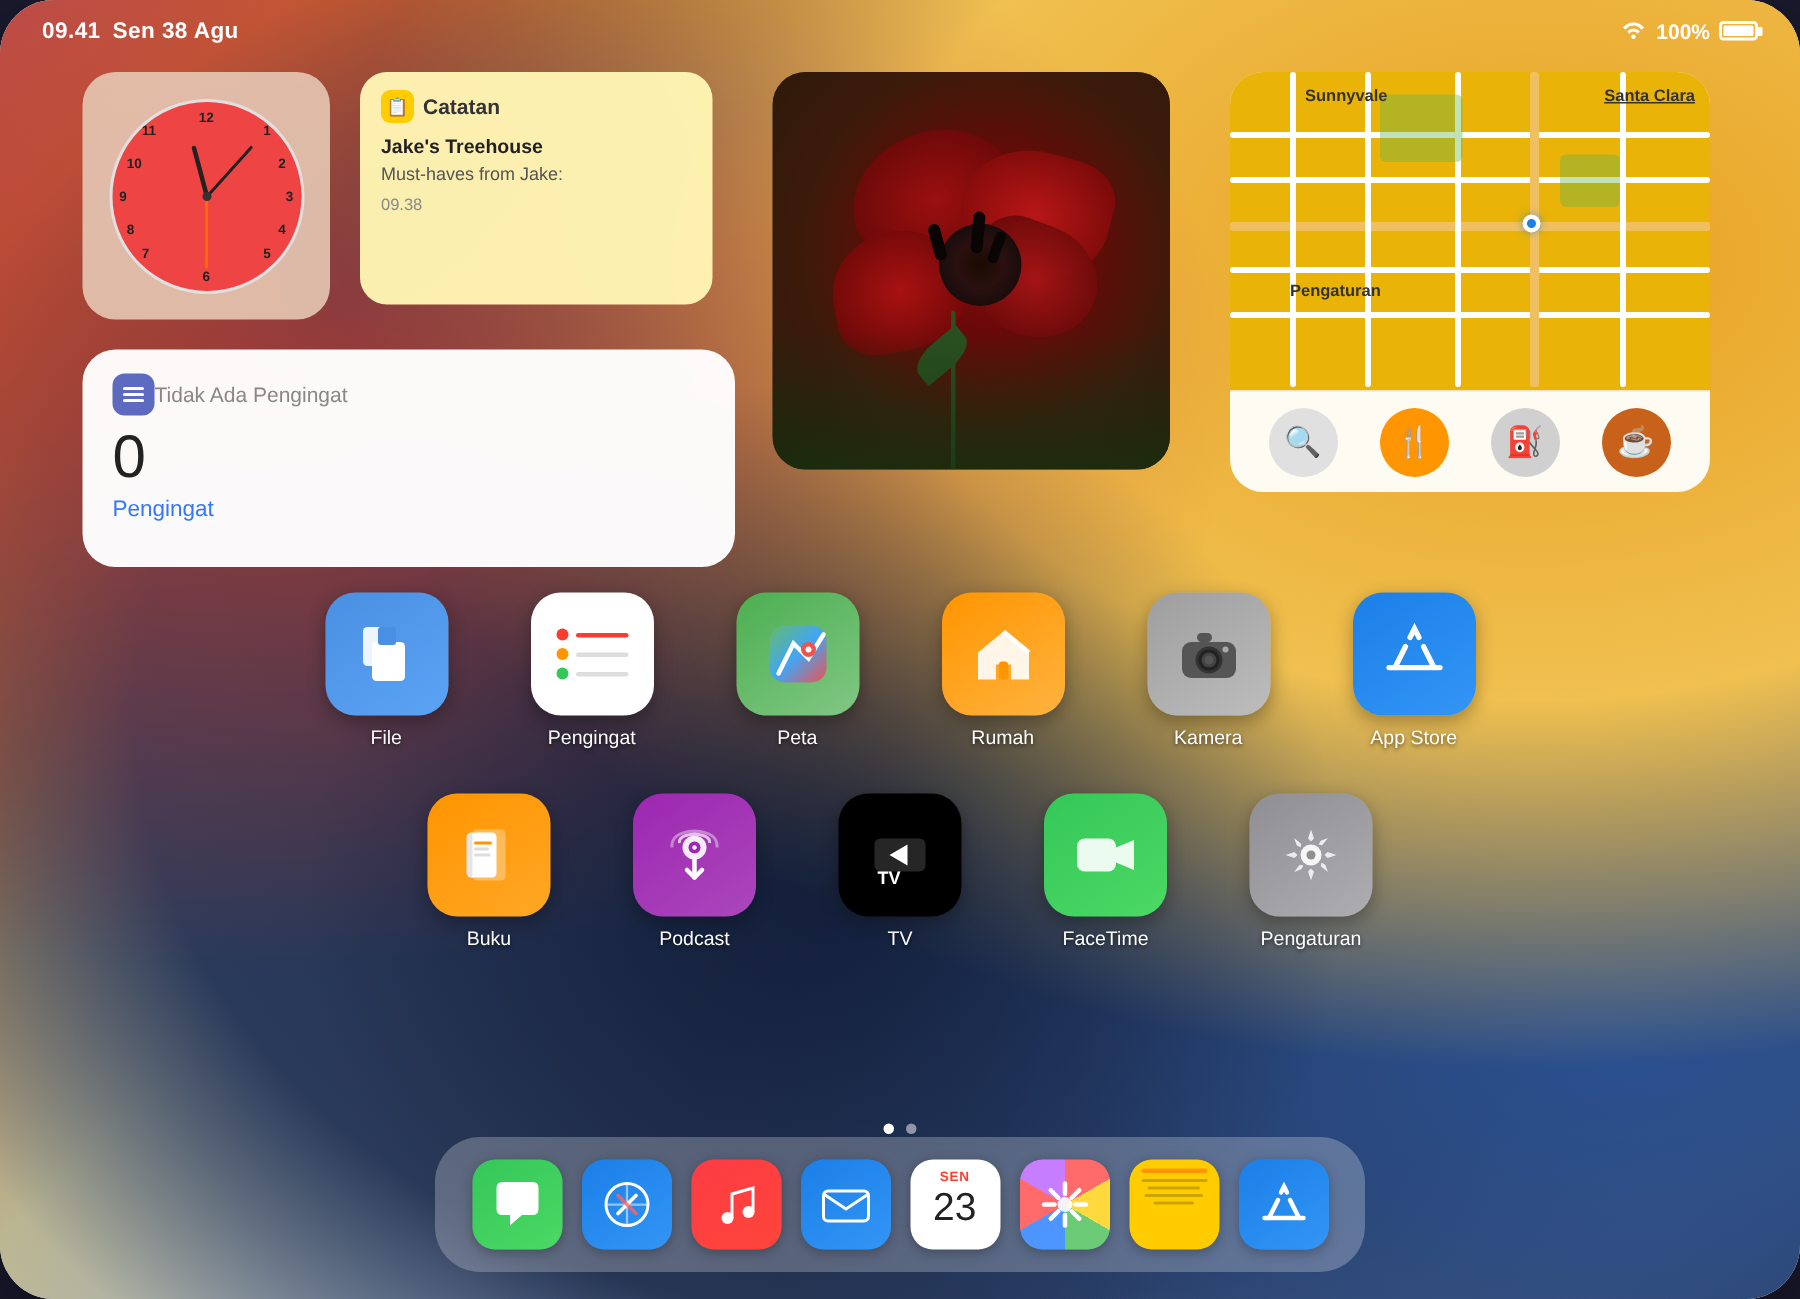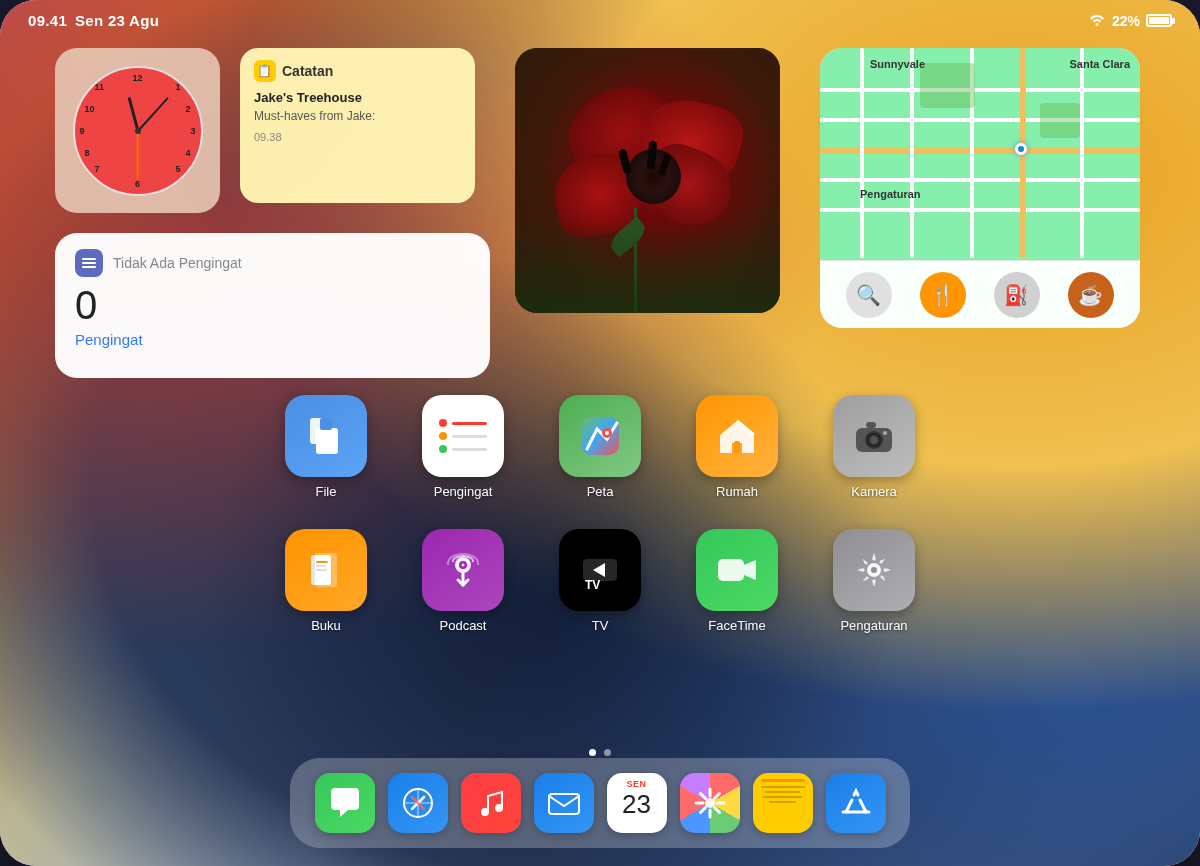--- a/index.html
+++ b/index.html
@@ -279,21 +279,21 @@
       width: 320px;
       height: 280px;
       background: #f0ede0;
       border-radius: 22px;
       overflow: hidden;
     }
     .map-bg {
       width: 100%;
       height: 100%;
       position: relative;
-      background: #86efac;
+      background: #eab308;
     }
     .map-road {
       position: absolute;
       background: white;
       border-radius: 2px;
     }
     .map-road-h { height: 4px; }
     .map-road-v { width: 4px; }
     .map-road-major { background: #f0c060; }
     .map-green-area {
@@ -343,21 +343,20 @@
       height: 145px;
       background: rgba(255,255,255,0.97);
       border-radius: 22px;
       padding: 16px 20px;
       display: flex;
       flex-direction: column;
     }
     .reminders-header {
       display: flex;
       align-items: center;
-      gap: 10px;
       margin-bottom: 4px;
     }
     .reminders-icon {
       width: 28px;
       height: 28px;
       background: #5c6bc0;
       border-radius: 8px;
       display: flex;
       align-items: center;
       justify-content: center;
@@ -545,29 +544,29 @@
 </head>
 <body>
 
 <div class="ipad-frame">
   <div class="wallpaper"></div>
   <div class="dark-blob"></div>
 
   <div class="status-bar">
     <div style="display:flex;gap:8px;align-items:center;">
       <span class="status-time">09.41</span>
-      <span class="status-time">Sen 23 Agu</span>
+      <span class="status-time">Sen 38 Agu</span>
     </div>
     <div class="status-right">
       <span class="wifi-icon">
         <svg width="18" height="14" viewBox="0 0 18 14" fill="white">
           <path d="M9 11a1.5 1.5 0 1 1 0 3 1.5 1.5 0 0 1 0-3zm0-4a5.5 5.5 0 0 1 4.24 2l-1.5 1.5A3.5 3.5 0 0 0 9 9a3.5 3.5 0 0 0-2.74 1.5L4.76 9A5.5 5.5 0 0 1 9 7zm0-4a9 9 0 0 1 6.93 3.27L14.4 7.8A7 7 0 0 0 9 5a7 7 0 0 0-5.4 2.8L2.07 6.27A9 9 0 0 1 9 3z"></path>
         </svg>
       </span>
-      <span class="battery-text">22%</span>
+      <span class="battery-text">100%</span>
       <div class="battery-icon">
         <div class="battery-fill"></div>
       </div>
     </div>
   </div>
 
   <div class="widgets-area">
 
     <div class="clock-widget">
       <div class="clock-face">
@@ -636,21 +635,21 @@
         <div class="map-road map-road-v" style="top:0;bottom:70px;left:150px;height:calc(100% - 70px);"></div>
         <div class="map-road map-road-v map-road-major" style="top:0;bottom:70px;left:200px;height:calc(100% - 70px);width:6px;"></div>
         <div class="map-road map-road-v" style="top:0;bottom:70px;left:260px;height:calc(100% - 70px);"></div>
 
         <div class="map-green-area" style="top:15px;left:100px;width:55px;height:45px;"></div>
         <div class="map-green-area" style="top:55px;left:220px;width:40px;height:35px;"></div>
 
         <div style="position:absolute;top:95px;left:195px;width:12px;height:12px;background:#1a7fe8;border-radius:50%;border:3px solid white;box-shadow:0 0 6px rgba(26,127,232,0.6);z-index:5;"></div>
 
         <span class="map-label" style="top:10px;left:50px;">Sunnyvale</span>
-        <span class="map-label" style="top:10px;right:10px;">Santa Clara</span>
+        <span class="map-label" style="top:10px;right:10px;text-decoration:underline;">Santa Clara</span>
         <span class="map-label" style="top:140px;left:40px;">Pengaturan</span>
       </div>
 
       <div class="map-controls">
         <div class="map-btn map-btn-gray">🔍</div>
         <div class="map-btn map-btn-orange">🍴</div>
         <div class="map-btn map-btn-gray2">⛽</div>
         <div class="map-btn map-btn-coffee" style="color:white;">☕</div>
       </div>
     </div>
@@ -744,20 +743,30 @@
             <circle cx="25" cy="29" r="7" fill="#222"></circle>
             <circle cx="25" cy="29" r="5" fill="#444"></circle>
             <circle cx="25" cy="29" r="3" fill="#555"></circle>
             <rect x="17" y="11" width="10" height="6" rx="3" fill="#555"></rect>
             <circle cx="36" cy="22" r="2" fill="#aaa"></circle>
           </svg>
         </div>
         <span class="app-label">Kamera</span>
       </div>
 
+      <div class="app-icon-wrap">
+        <div class="app-icon icon-appstore">
+          <svg width="50" height="50" viewBox="0 0 50 50" fill="none">
+            <path d="M25 8 L28 14 L35 14 L29 19 L31 26 L25 22 L19 26 L21 19 L15 14 L22 14 Z" fill="white" opacity="0.0"></path>
+            <path d="M12 34 L19 20 M22 14 L25 8 L28 14 M38 34 L31 20" stroke="white" stroke-width="3.5" stroke-linecap="round"></path>
+            <path d="M8 34 L42 34" stroke="white" stroke-width="3.5" stroke-linecap="round"></path>
+          </svg>
+        </div>
+        <span class="app-label">App Store</span>
+      </div>
 
     </div>
 
     <div class="apps-row">
 
       <div class="app-icon-wrap">
         <div class="app-icon icon-books">
           <svg width="50" height="50" viewBox="0 0 50 50" fill="none">
             <rect x="14" y="8" width="22" height="34" rx="3" fill="rgba(255,255,255,0.3)"></rect>
             <rect x="10" y="10" width="20" height="30" rx="3" fill="white"></rect>

